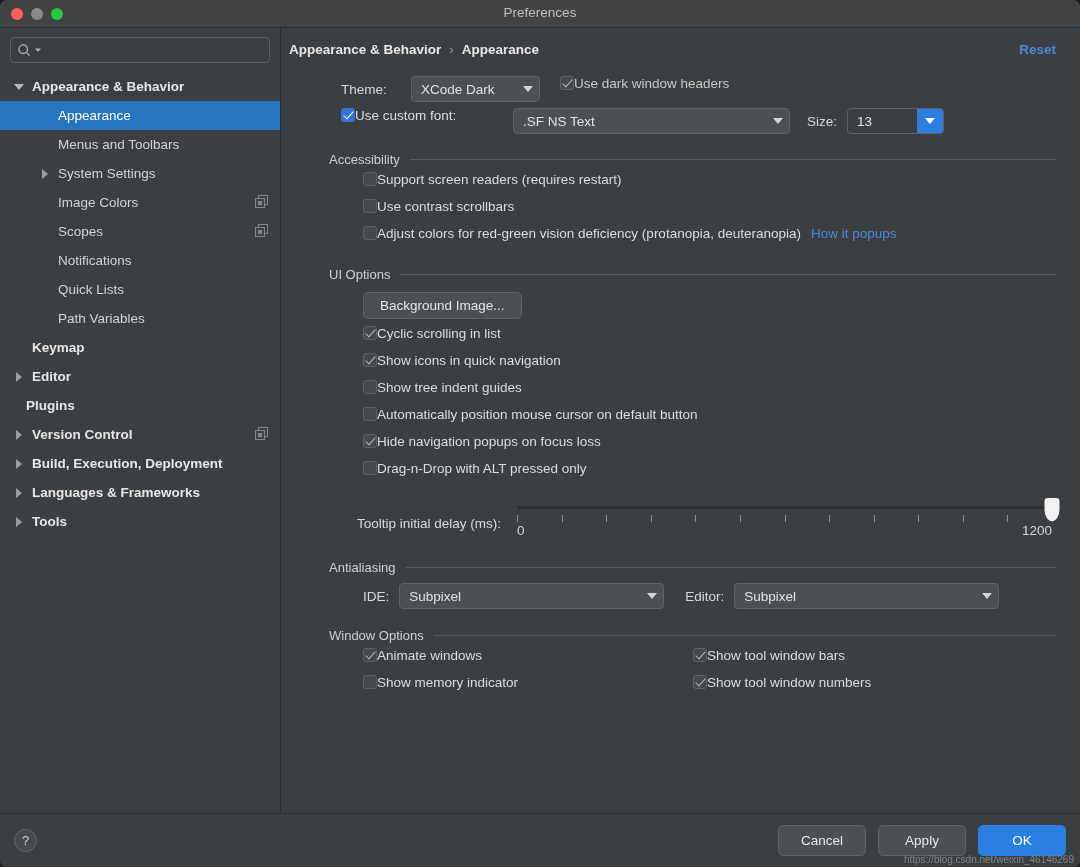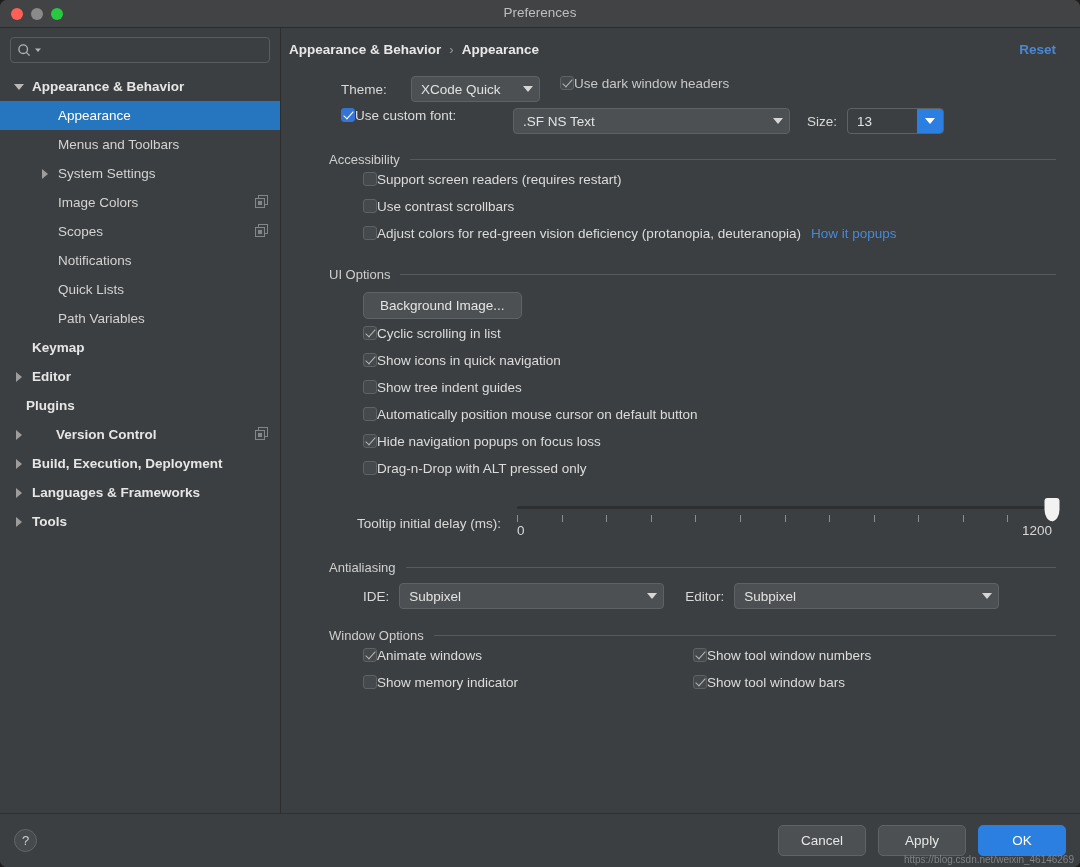--- a/index.html
+++ b/index.html
@@ -421,21 +421,21 @@
           <div class="tree-row group" style="padding-left: 12px;">
             <span class="tw">
               <span class="tri-right"></span>
             </span>
             <span class="tree-label" style="margin-left: 6px;">Editor</span>
           </div>
           <div class="tree-row group" style="padding-left: 12px;">
             <span class="tw"></span>
             <span class="tree-label" style="">Plugins</span>
           </div>
-          <div class="tree-row group" style="padding-left: 12px; gap: 24px;">
+          <div class="tree-row group" style="padding-left: 12px;">
             <span class="tw">
               <span class="tri-right"></span>
             </span>
             <span class="tree-label" style="margin-left: 6px;">Version Control</span>
             <span class="copy-icon"><svg width="13" height="13" viewBox="0 0 13 13">
                 <rect x="3.5" y="0.5" width="9" height="9" fill="none" stroke="#9aa0a3"></rect>
                 <rect x="0.5" y="3.5" width="9" height="9" fill="#414547" stroke="#9aa0a3"></rect>
                 <rect x="3" y="6" width="4" height="4" fill="#9aa0a3"></rect>
               </svg></span>
           </div>
@@ -468,21 +468,21 @@
           <span class="crumb-sep">›</span>
           <span class="crumb">Appearance</span>
           <span class="reset-link">Reset</span>
         </div>
 
         <div class="form">
 
           <div class="row" style="height:30px;margin-top:4px;">
             <span class="lbl" style="width:70px;">Theme:</span>
             <div class="combo" style="width:129px;">
-              <span class="val">XCode Quick</span>
+              <span class="val">XCode Dark</span>
               <span class="caret"></span>
             </div>
             <div class="cb-row" style="margin-left:20px;">
               <span class="cb dim checked"></span>
               <span class="txt dim">Use dark window headers</span>
             </div>
           </div>
 
           <div class="row" style="height:34px;">
             <div class="cb-row" style="width:172px;">
@@ -610,25 +610,25 @@
                   <span class="txt">Animate windows</span>
                 </div>
                 <div class="cb-row">
                   <span class="cb dim"></span>
                   <span class="txt">Show memory indicator</span>
                 </div>
               </div>
             <div id="window-right">
                 <div class="cb-row">
                   <span class="cb checked dim"></span>
+                  <span class="txt">Show tool window bars</span>
+                </div>
+                <div class="cb-row">
+                  <span class="cb checked dim"></span>
                   <span class="txt">Show tool window numbers</span>
-                </div>
-                <div class="cb-row">
-                  <span class="cb checked dim"></span>
-                  <span class="txt">Show tool window bars</span>
                 </div>
               </div>
           </div>
 
         </div>
       </div>
     </div>
   </div>
 
   <div class="bottombar">

